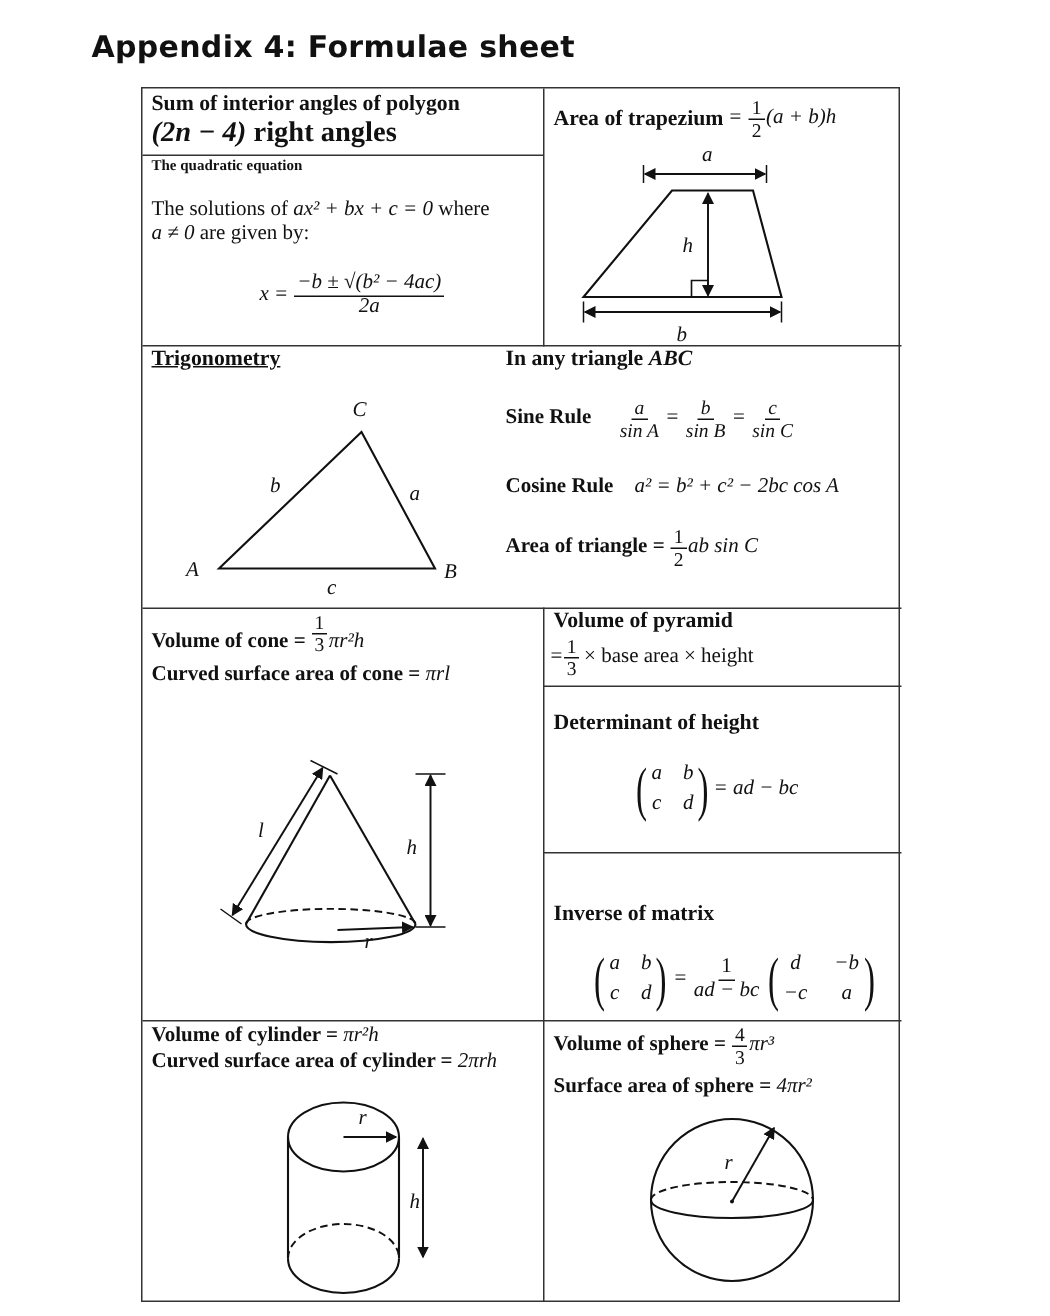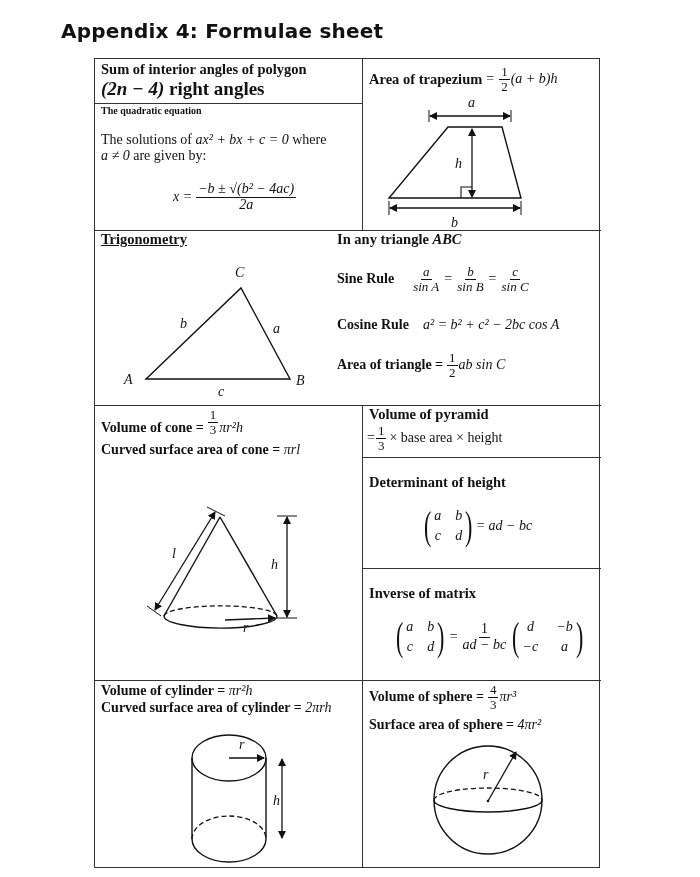--- a/index.html
+++ b/index.html
@@ -193,21 +193,21 @@
           <span>b</span>
           <span>c</span>
           <span>d</span>
         </span>
         <span class="paren">)</span>
       </span>
       <span class="i">= ad − bc</span>
     </div>
   </div>
 
-  <div class="cell" style="left:268px; top:510px; width:238px; height:111px;">
+  <div class="cell" style="left:268px; top:526px; width:238px; height:111px;">
     <div class="b" style="position:absolute; left:6px; top:16px; font-size:14.5px;">Inverse of matrix</div>
     <div style="position:absolute; left:30px; top:48px; display:flex; align-items:center;">
       <span class="mat">
         <span class="paren">(</span>
         <span class="grid">
           <span>a</span>
           <span>b</span>
           <span>c</span>
           <span>d</span>
         </span>

